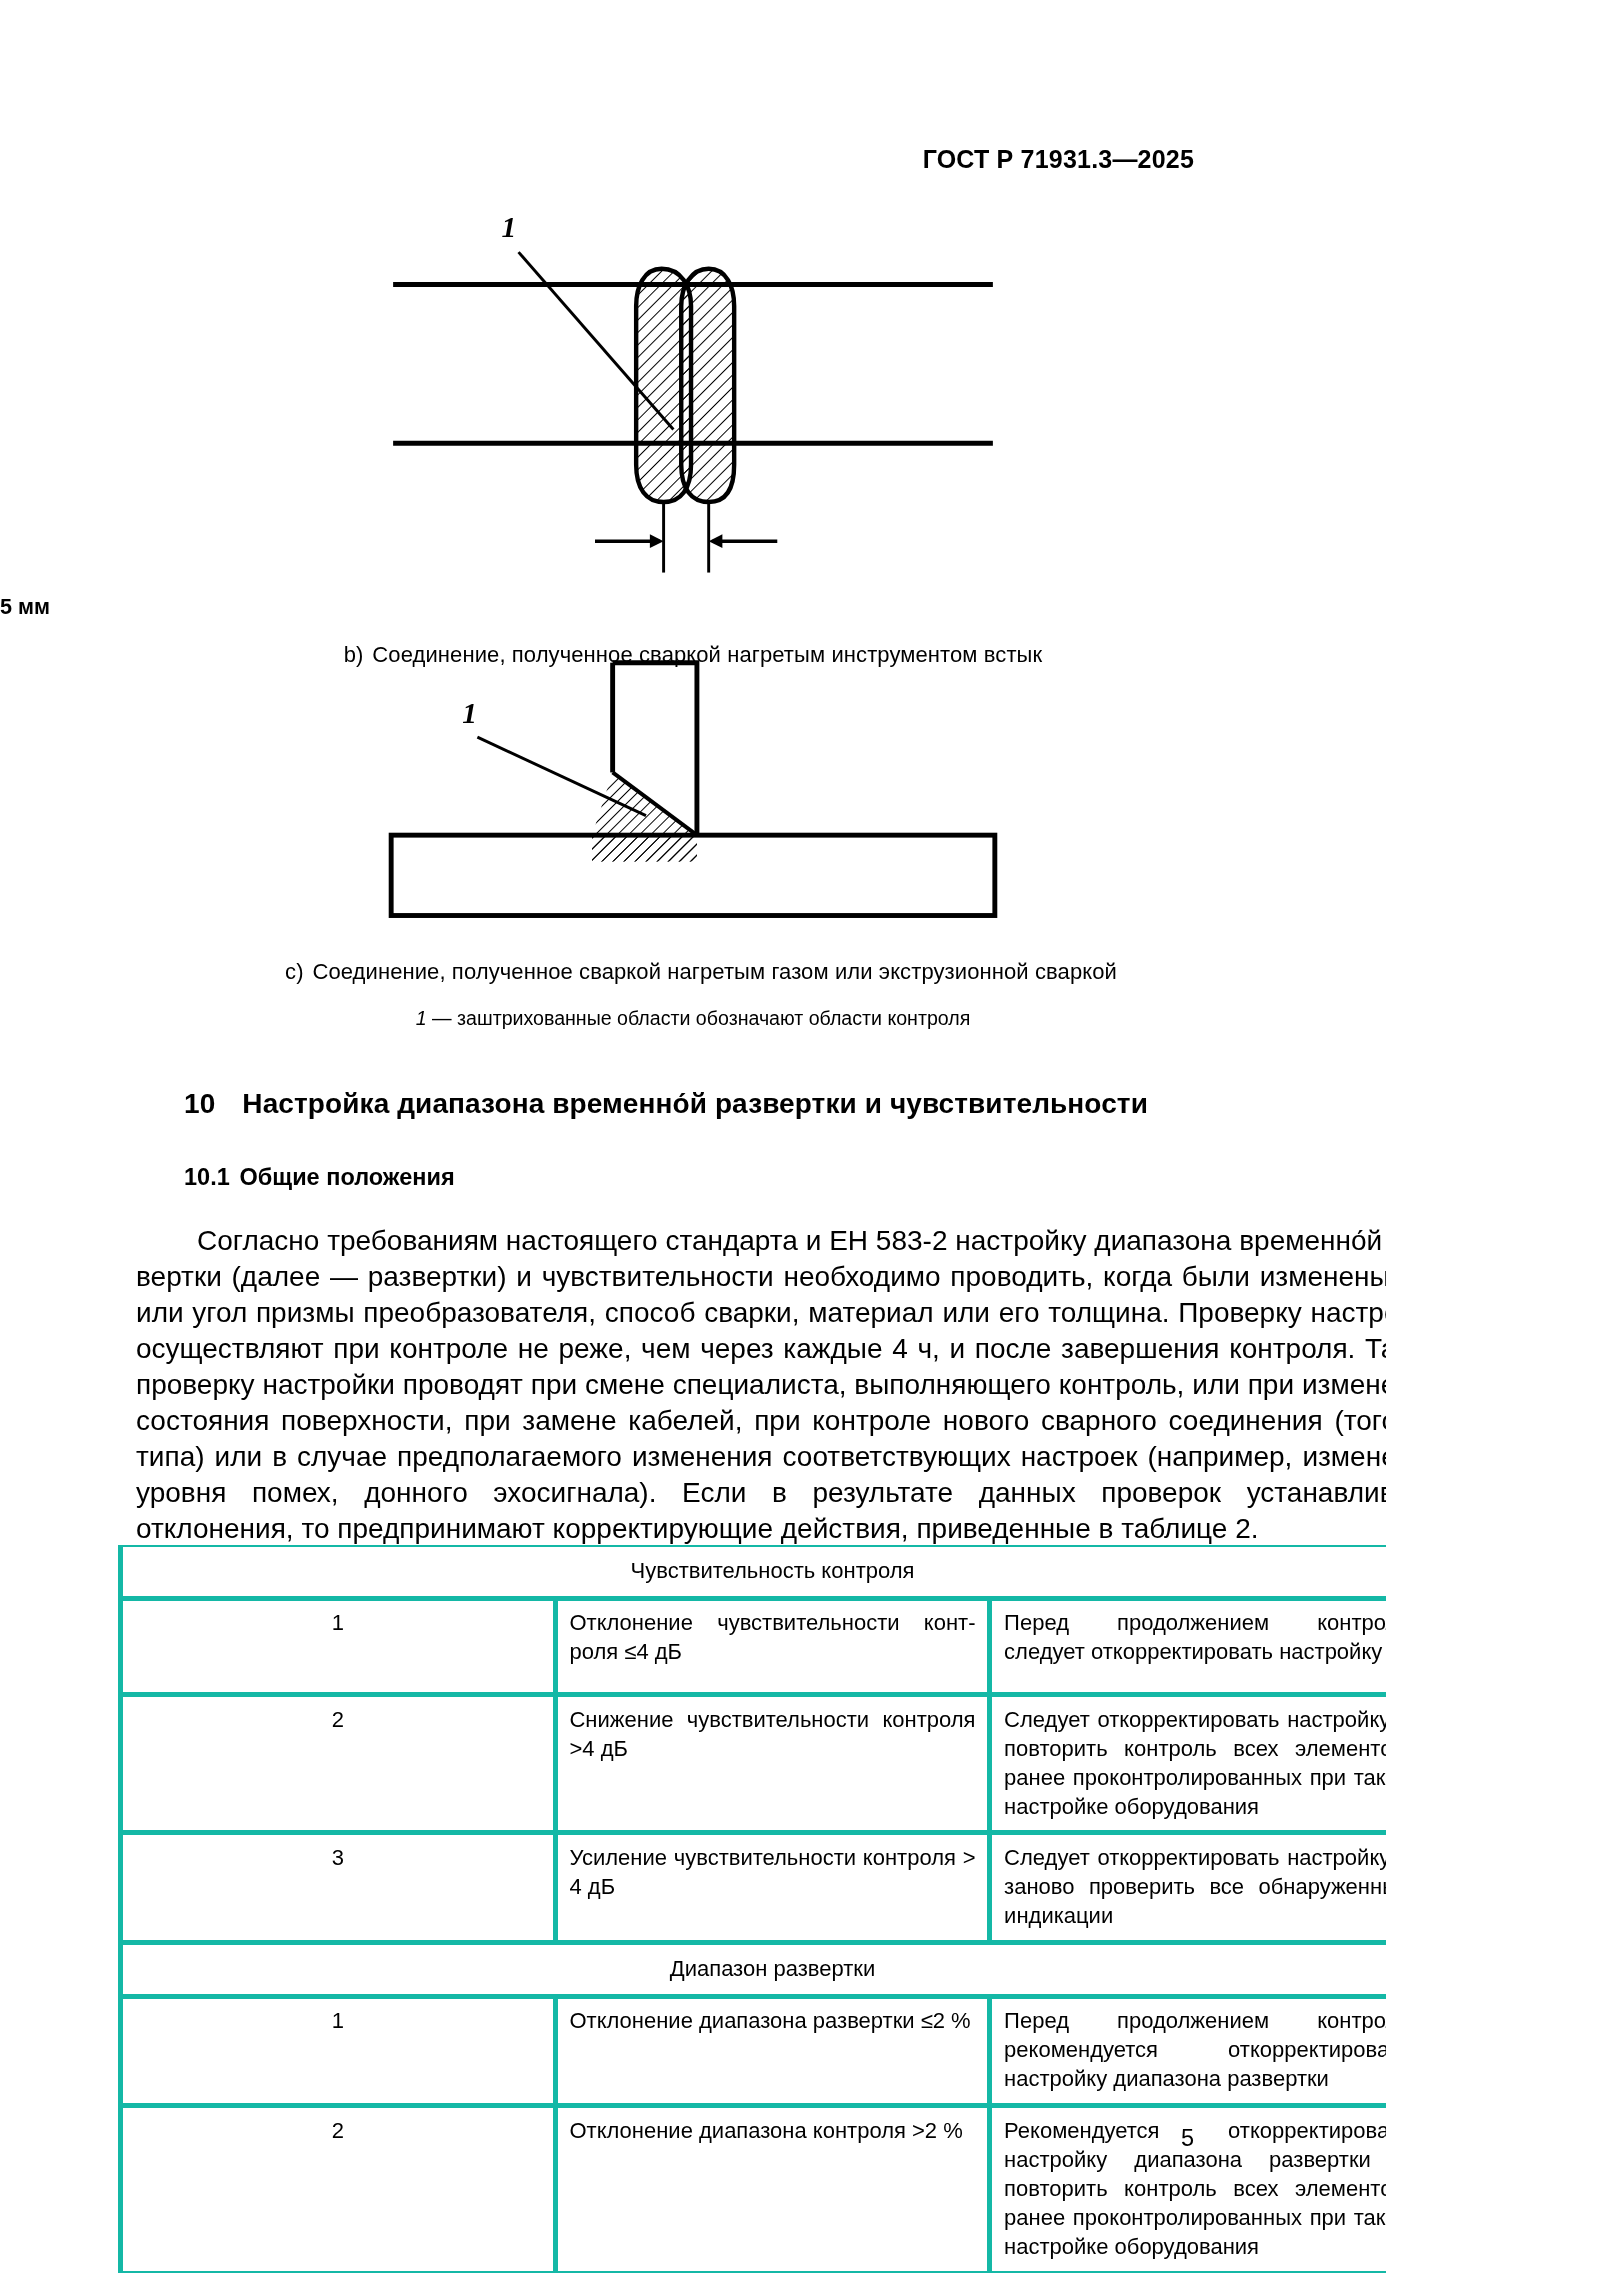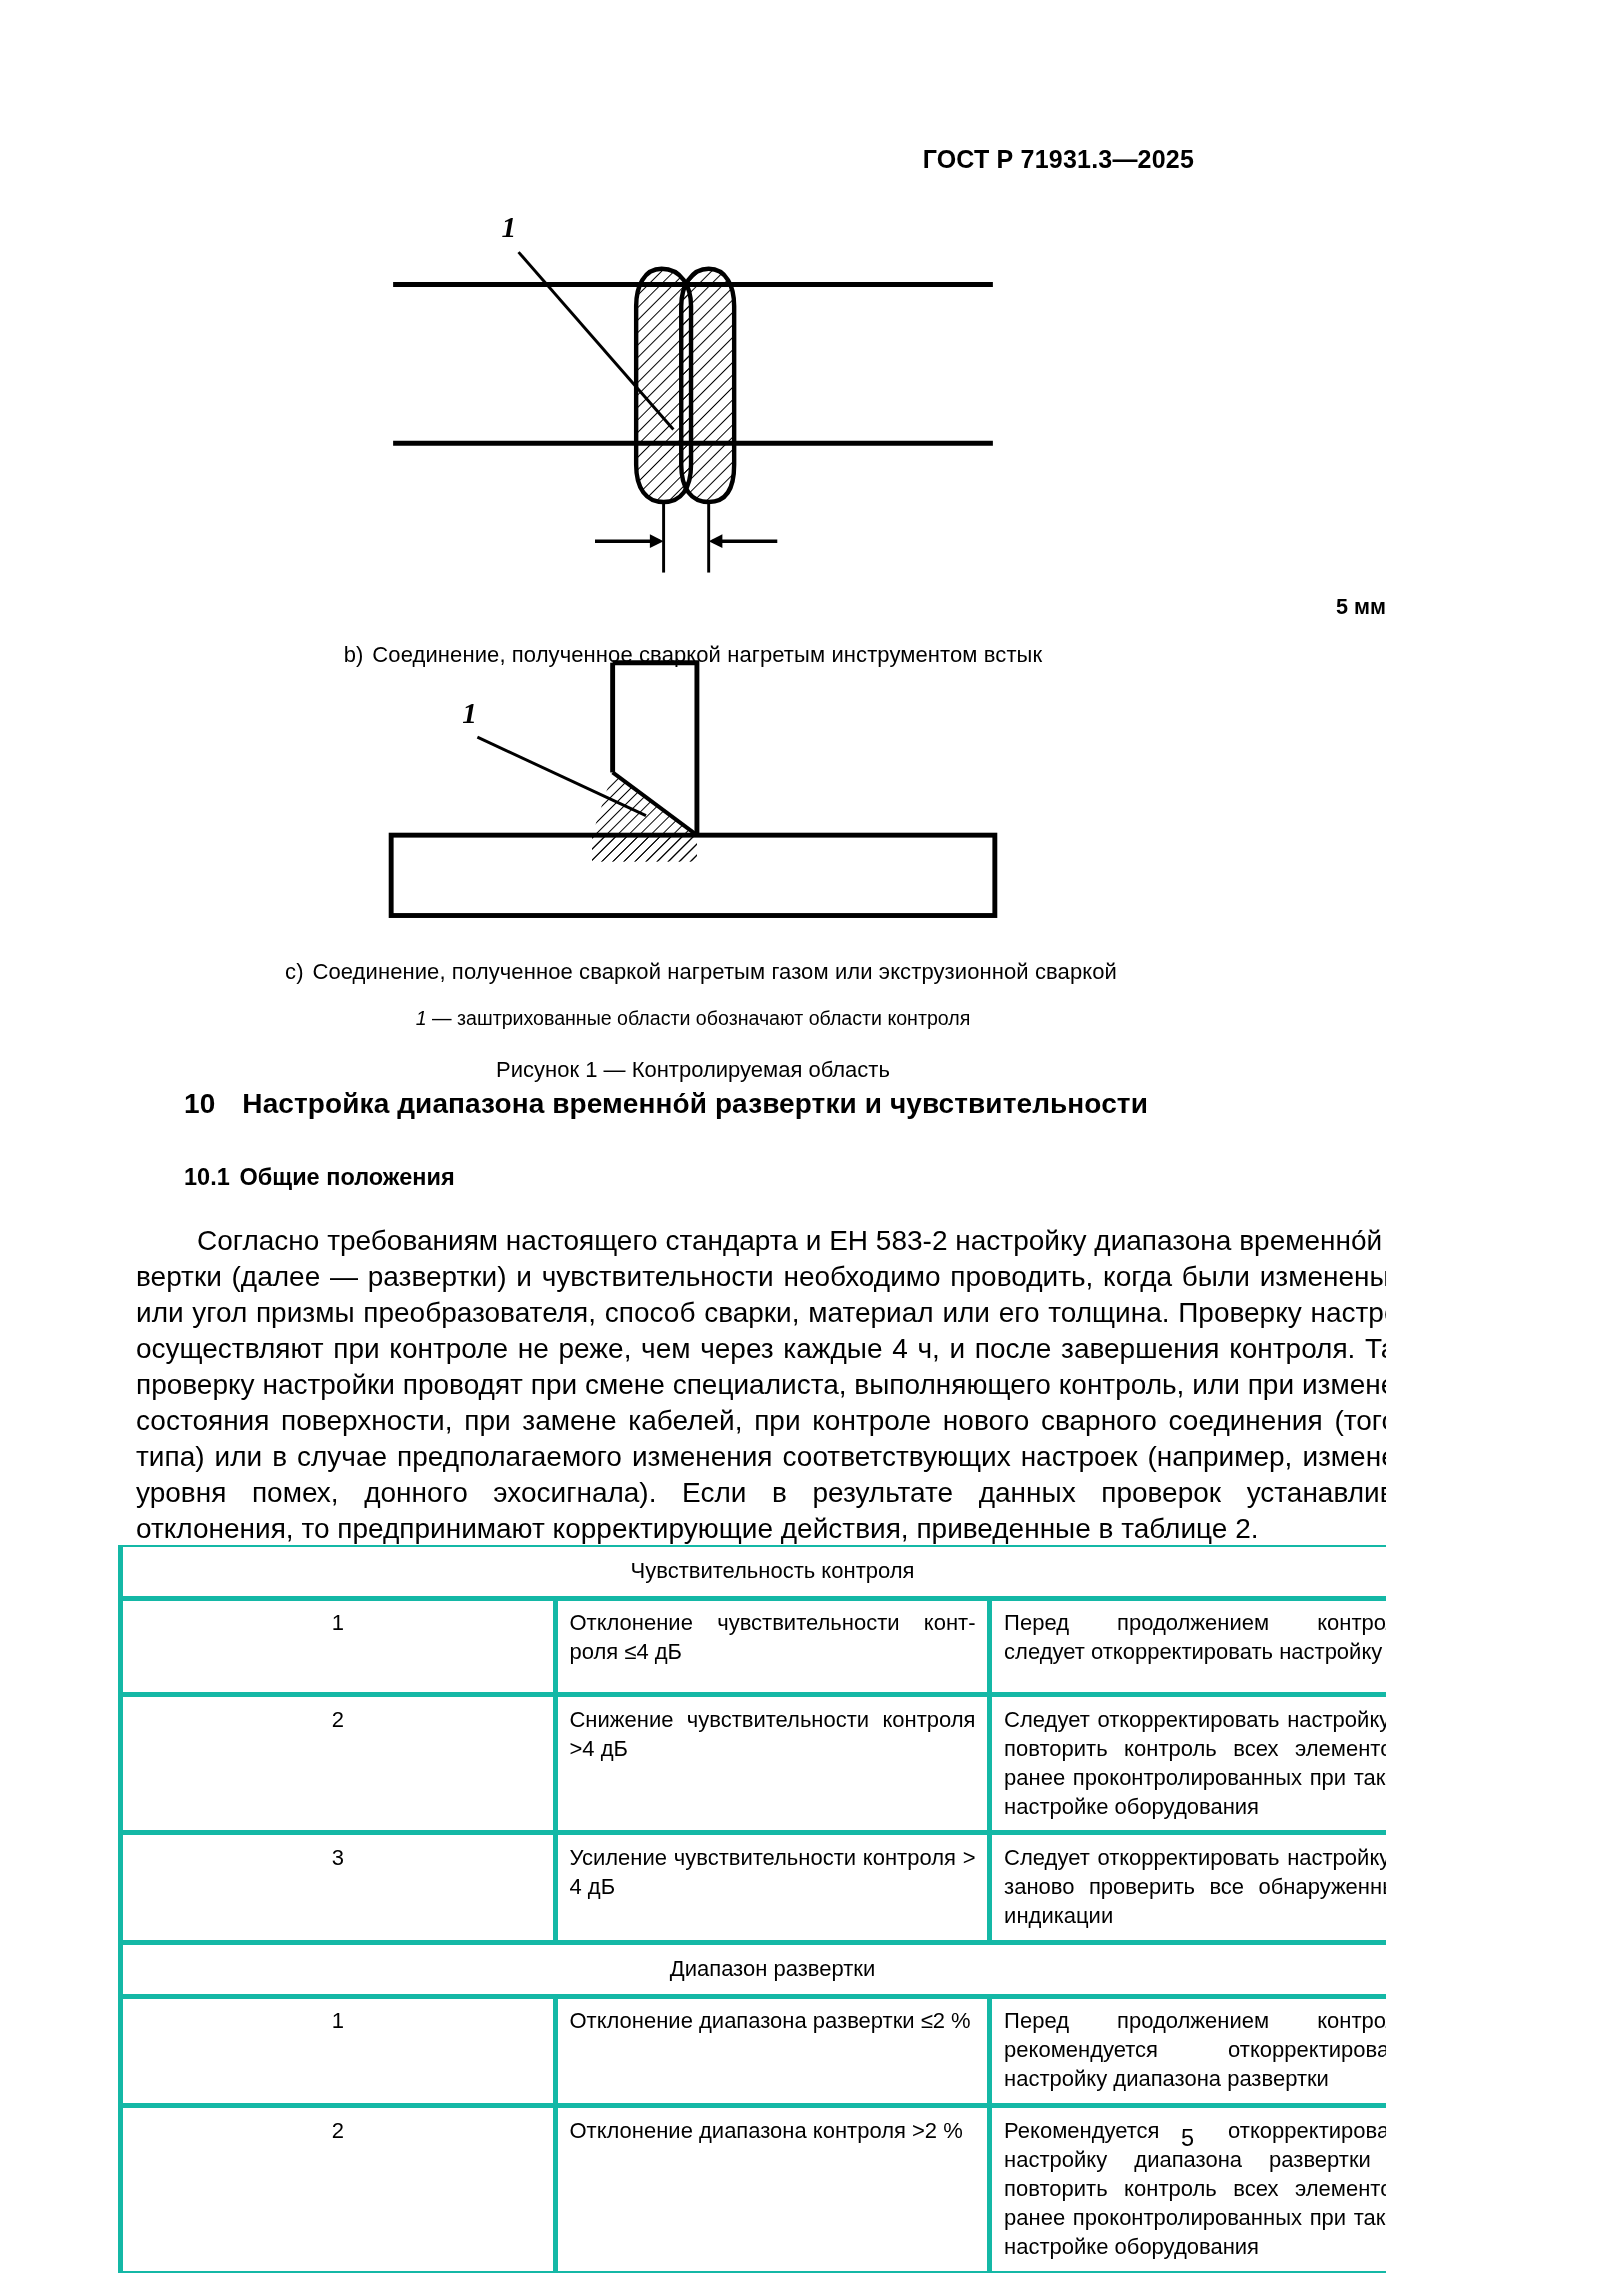--- a/index.html
+++ b/index.html
@@ -194,21 +194,21 @@
         <line x1="366" y1="300" x2="366" y2="372" stroke="#000" stroke-width="3"></line>
 
         <g stroke="#000" stroke-width="3.5" fill="#000">
           <line x1="250" y1="340" x2="316" y2="340"></line>
           <polygon points="320,340 306,333 306,347" stroke="none"></polygon>
           <line x1="436" y1="340" x2="370" y2="340"></line>
           <polygon points="366,340 380,333 380,347" stroke="none"></polygon>
         </g>
       </svg>
     </div>
-    <div style="text-align:right; margin-top:-5.9px;">
+    <div style="text-align:left; margin-top:-5.9px;">
       <span style="font-size:21.6px; font-weight:bold;">5 мм</span>
     </div>
     <div class="fig-caption" style="margin-top:21.6px;">
       <span class="marker">b)</span><span>Соединение, полученное сваркой нагретым инструментом встык</span>
     </div>
   </div>
 
   <div class="figure-block fig-c">
     <div class="fig-svg-wrap">
       <svg width="686" height="294" viewBox="0 0 700 300">
@@ -235,21 +235,20 @@
     <div class="fig-caption" style="margin-top:17.6px;padding-left:16px;">
       <span class="marker">c)</span><span>Соединение, полученное сваркой нагретым газом или экструзионной сваркой</span>
     </div>
 
     <div class="fig-key">
       <span class="ital">1</span>
       <span>—</span>
       <span>заштрихованные области обозначают области контроля</span>
     </div>
 
-    <div class="fig-title">Рисунок 1 — Контролируемая область</div>
   </div>
 
   <div class="h-sec" style="top:1088px;">
     <span class="num">10</span><span>Настройка диапазона временно́й развертки и чувствительности</span>
   </div>
 
   <div class="h-sub" style="top:1164px;">
     <span class="num">10.1</span><span>Общие положения</span>
   </div>
 

